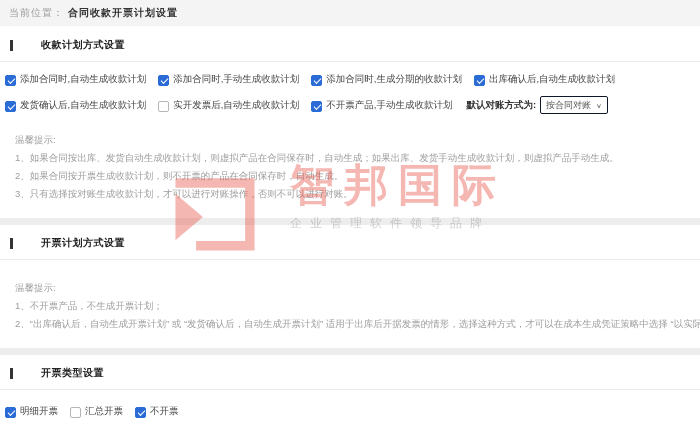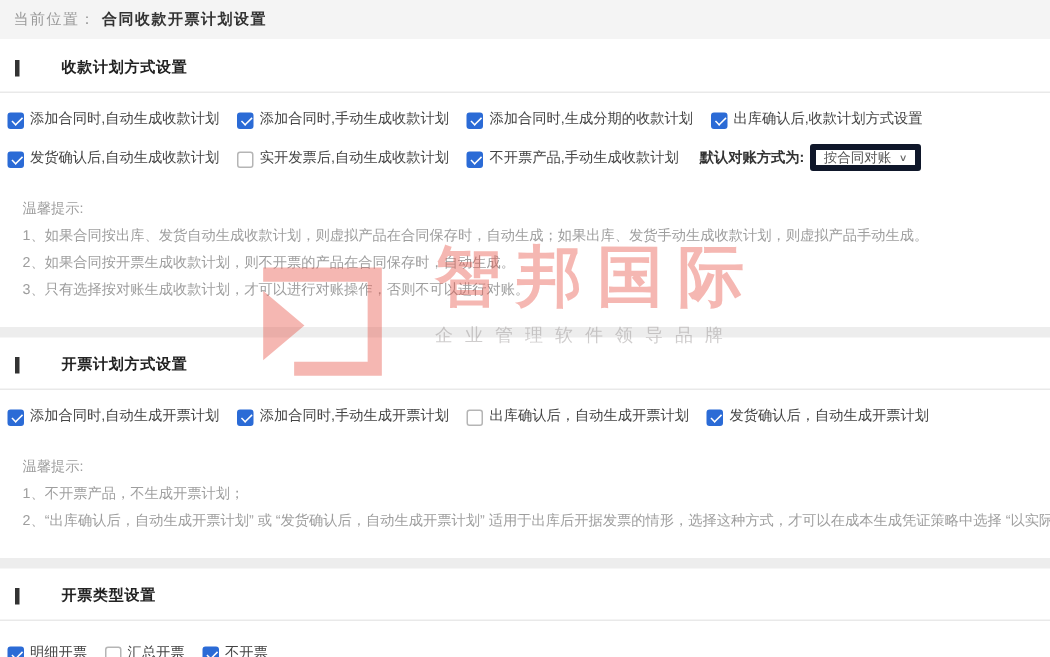--- a/index.html
+++ b/index.html
@@ -25,21 +25,21 @@
   .cb-row { display:flex; align-items:center; margin:10px 0 0 5px; height:14px; white-space:nowrap; }
   .cb-item { display:inline-flex; align-items:flex-end; margin-right:12px; cursor:pointer; }
   .cb { width:11px; height:11px; border:1px solid #b5b5b5; border-radius:2px; background:#fff;
     display:inline-block; position:relative; flex:0 0 auto; }
   .cb.checked { background:var(--accent,#2b6bd6); border-color:var(--accent,#2b6bd6); }
   .cb.checked::after { content:""; position:absolute; left:2px; top:2px; width:6px; height:3px;
     border-left:1.5px solid #fff; border-bottom:1.5px solid #fff; transform:rotate(-45deg); }
   .cb-label { font-size:9.5px; color:#444; margin-left:4px; }
 
   .dd-label { font-size:9.5px; font-weight:bold; color:#333; margin-left:2px;text-align:center; }
-  .select { display:inline-flex; align-items:center; border:4px solid #0f172a; border-radius:2px;
+  .select { display:inline-flex; align-items:center; border:1px solid #0f172a; border-radius:2px;
     height:18px; padding:0 5px; margin-left:4px; font-size:9px; color:#555; background:#fff; cursor:pointer; }
   .chev { font-size:8px; color:#666; margin-left:5px; transform:scaleY(0.8); }
 
   
   .tips { margin:19px 0 0 15px; }
   .tip { font-size:9.5px; color:#9e9e9e; line-height:18px; white-space:nowrap; overflow:hidden; }
   .pad-b15 { padding-bottom:15px; }
 
   
   .watermark { position:absolute; left:172px; top:160px; display:flex; align-items:flex-start;
@@ -73,21 +73,21 @@
     <span class="cb-item">
       <span class="cb checked"></span>
       <span class="cb-label">添加合同时,手动生成收款计划</span>
     </span>
     <span class="cb-item">
       <span class="cb checked"></span>
       <span class="cb-label">添加合同时,生成分期的收款计划</span>
     </span>
     <span class="cb-item">
       <span class="cb checked"></span>
-      <span class="cb-label">出库确认后,收款计划方式设置</span>
+      <span class="cb-label">出库确认后,自动生成收款计划</span>
     </span>
   </div>
 
   <div class="cb-row" style="margin-top:12px">
     <span class="cb-item">
       <span class="cb checked"></span>
       <span class="cb-label">发货确认后,自动生成收款计划</span>
     </span>
     <span class="cb-item">
       <span class="cb"></span>
@@ -114,38 +114,20 @@
 
 <div class="sep"></div>
 
 <div class="section pad-b15">
   <div class="sec-header" style="margin-top:12px">
     <span class="hbar"></span>
     <span class="sec-title">开票计划方式设置</span>
   </div>
   <div class="divider"></div>
 
-  <div class="cb-row">
-    <span class="cb-item">
-      <span class="cb checked"></span>
-      <span class="cb-label">添加合同时,自动生成开票计划</span>
-    </span>
-    <span class="cb-item">
-      <span class="cb checked"></span>
-      <span class="cb-label">添加合同时,手动生成开票计划</span>
-    </span>
-    <span class="cb-item">
-      <span class="cb"></span>
-      <span class="cb-label">出库确认后，自动生成开票计划</span>
-    </span>
-    <span class="cb-item">
-      <span class="cb checked"></span>
-      <span class="cb-label">发货确认后，自动生成开票计划</span>
-    </span>
-  </div>
 
   <div class="tips">
     <div class="tip">温馨提示:</div>
     <div class="tip">1、不开票产品，不生成开票计划；</div>
     <div class="tip">2、“出库确认后，自动生成开票计划” 或 “发货确认后，自动生成开票计划” 适用于出库后开据发票的情形，选择这种方式，才可以在成本生成凭证策略中选择 “以实际开票生成凭证”。</div>
   </div>
 </div>
 
 <div class="sep"></div>
 

